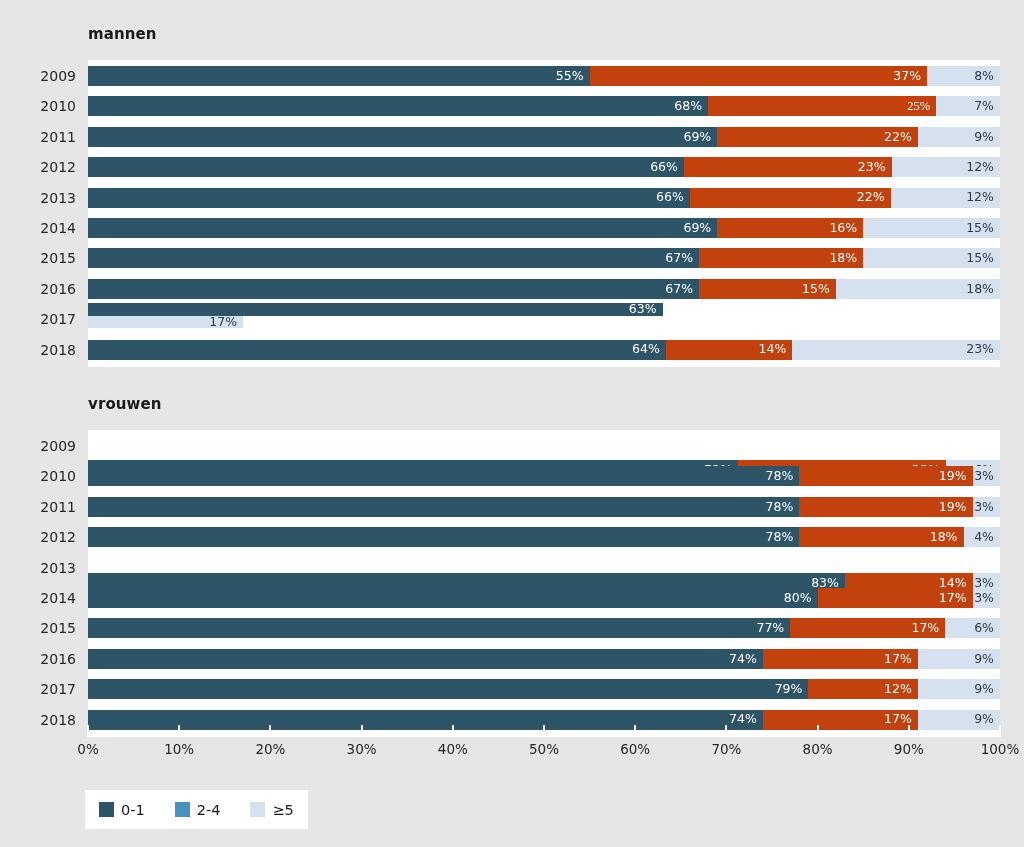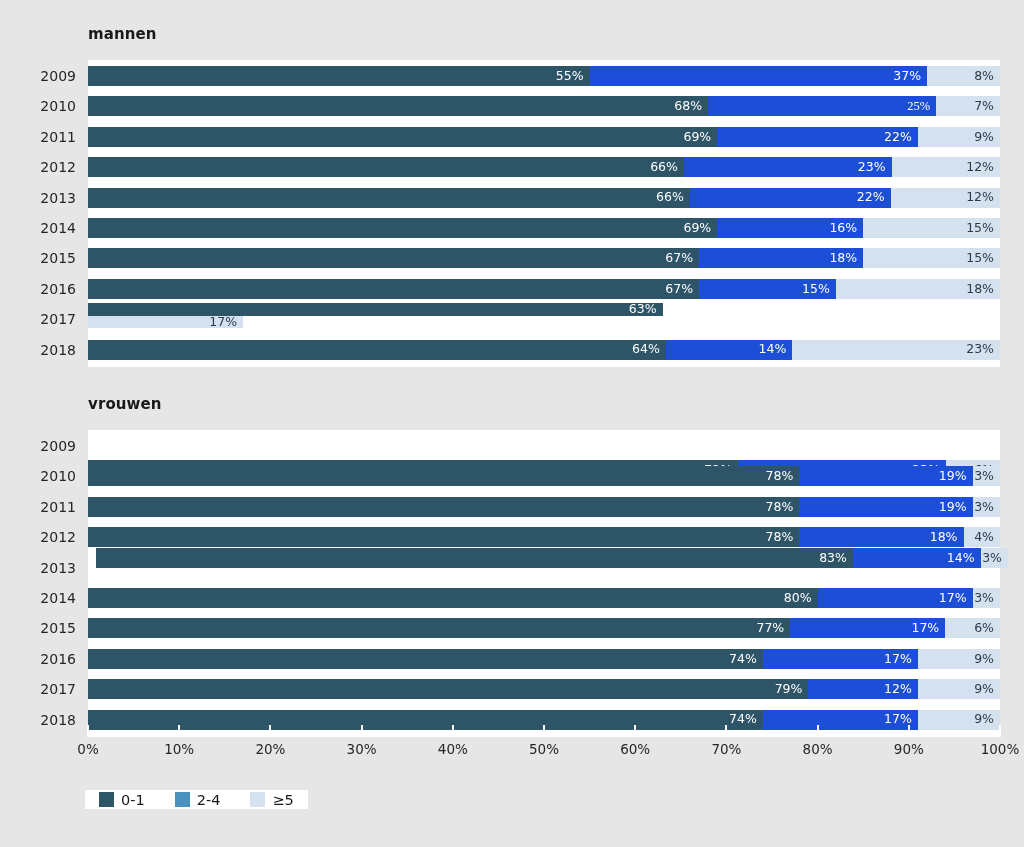--- a/index.html
+++ b/index.html
@@ -57,21 +57,21 @@
 
   .seg {
     position: relative;
     height: 20px;
     box-sizing: border-box;
     display: flex;
     align-items: center;
     justify-content: flex-end;
   }
   .seg-0 { background: #2e5468; }
-  .seg-1 { background: #1d4ed8; }
+  .seg-1 { background: #c2410c; }
   .seg-2 { background: #d6e1f0; }
 
   .seg-label {
     font-size: 12.5px;
     padding-right: 6px;
     white-space: nowrap;
     line-height: 1;
   }
   .seg-0 .seg-label, .seg-1 .seg-label { color: #ffffff; text-align: center; }
   .seg-2 .seg-label { color: #2c3b47; }
@@ -122,21 +122,21 @@
     font-size: 13.5px;
     color: #262626;
     white-space: nowrap;
   }
 
   
   #legend {
     position: absolute;
     left: 85px;
     top: 790px;
-    height: 19px;
+    height: 39px;
     background: #ffffff;
     display: flex;
     align-items: center;
     padding: 0 14px;
     box-sizing: border-box;
   }
   .legend-item {
     display: flex;
     align-items: center;
     margin-right: 30px;
@@ -321,21 +321,21 @@
         <div class="seg seg-0" style="width: 711.36px;">
           <span class="seg-label">78%</span>
         </div>
         <div class="seg seg-1" style="width: 164.16px;">
           <span class="seg-label">18%</span>
         </div>
         <div class="seg seg-2" style="width: 36.48px;">
           <span class="seg-label">4%</span>
         </div>
       </div>
-      <div class="bar-row" style="top: 118px; margin-left: 8px;">
+      <div class="bar-row" style="top: 143px;">
         <div class="seg seg-0" style="width: 756.96px;">
           <span class="seg-label">83%</span>
         </div>
         <div class="seg seg-1" style="width: 127.68px;">
           <span class="seg-label">14%</span>
         </div>
         <div class="seg seg-2" style="width: 27.36px;">
           <span class="seg-label">3%</span>
         </div>
       </div>

